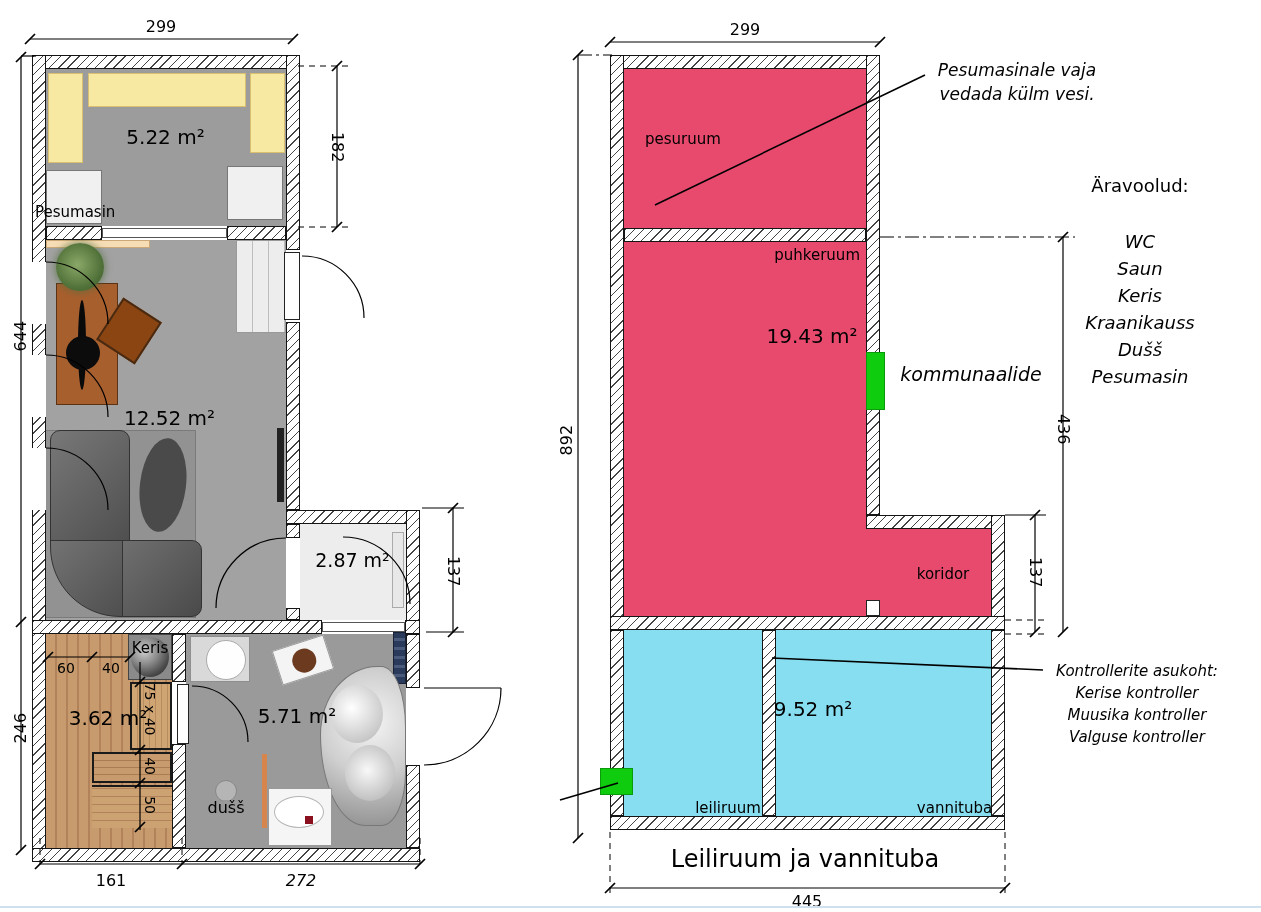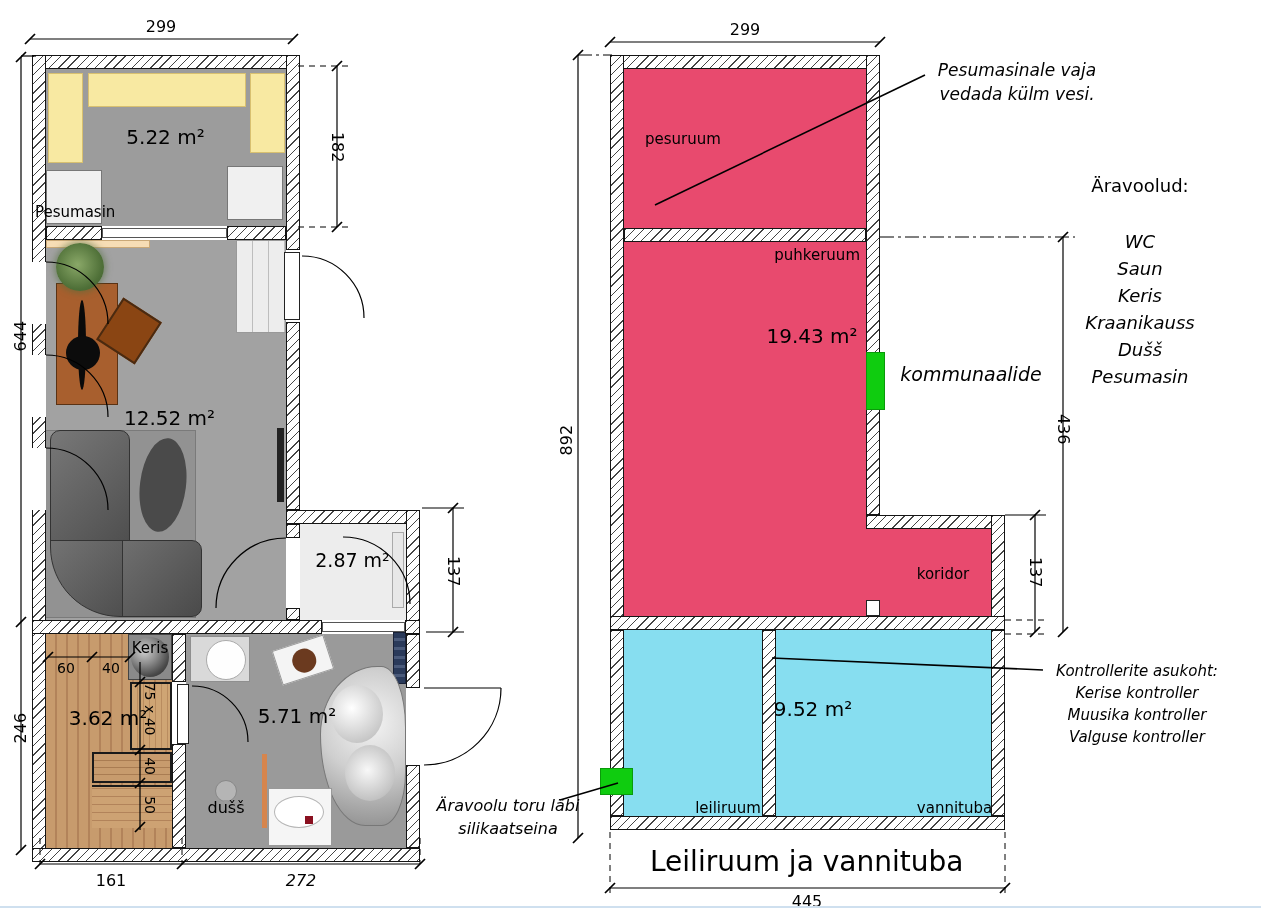--- a/index.html
+++ b/index.html
@@ -275,21 +275,17 @@
     <span class="ln">kommunaalide</span>
   </div>
 
   <div class="t" style="left:1042px;top:660px;width:190px;font-size:15px;line-height:22px;">
     <span class="ln">Kontrollerite asukoht:</span>
     <span class="ln">Kerise kontroller</span>
     <span class="ln">Muusika kontroller</span>
     <span class="ln">Valguse kontroller</span>
   </div>
 
-  <div class="t" style="left:428px;top:794px;width:160px;font-size:16px;line-height:23px;">
-    <span class="ln">Äravoolu toru läbi</span>
-    <span class="ln">silikaatseina</span>
-  </div>
-
-  <div class="t" style="left:650px;top:846px;width:310px;font-size:28px;">Leiliruum ja vannituba</div>
+
+  <div class="t" style="left:650px;top:846px;width:310px;font-size:24px;">Leiliruum ja vannituba</div>
 
   <div class="abs" style="left:0;top:906px;width:1261px;height:2px;background:#cfe0ef;"></div>
 </div>
 
 </body></html>

